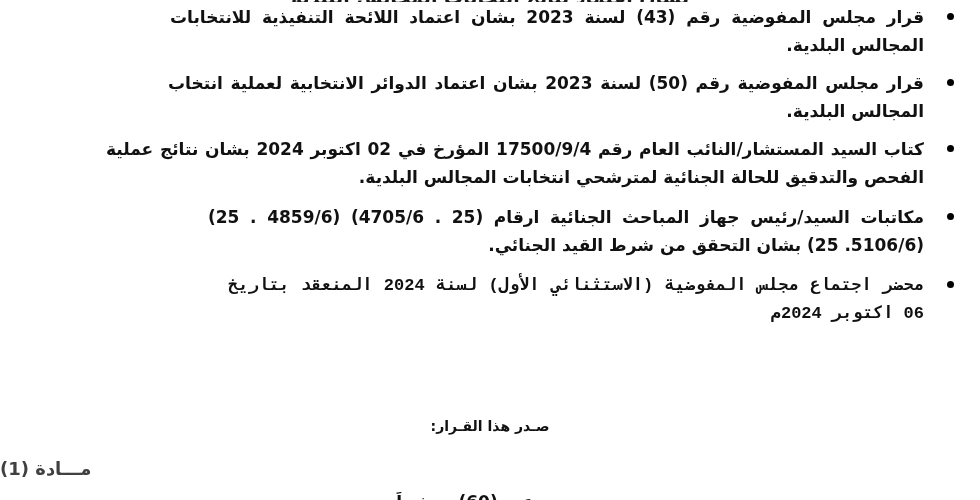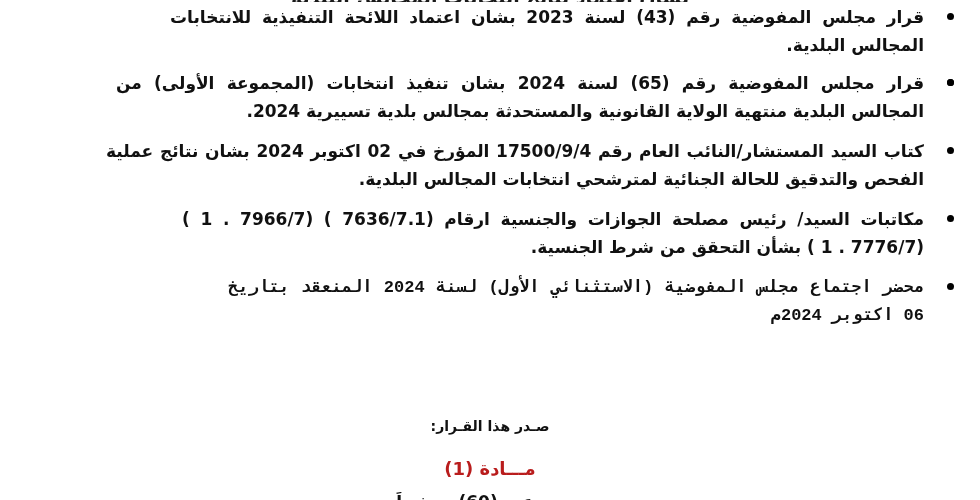--- a/index.html
+++ b/index.html
@@ -91,25 +91,25 @@
     font-size: 14px;
     font-weight: bold;
     letter-spacing: 1px;
     color: #111111;
   }
   .article {
     position: absolute;
     top: 458px;
     right: 0;
     left: 0;
-    text-align: center;
+    text-align: left;
     font-size: 18px;
     font-weight: bold;
     letter-spacing: 1px;
-    color: #b91c1c;
+    color: #404040;
   }
   .clipped-bottom {
     position: absolute;
     top: 492px;
     right: 0;
     left: 0;
     height: 8px;
     overflow: hidden;
     text-align: center;
     font-size: 17px;
@@ -126,37 +126,34 @@
 
   <div class="bullet-list">
 
     <div class="bullet-item tight i1">
       <span class="marker"></span>
       <span class="txt">قرار مجلس المفوضية رقم (43) لسنة 2023 بشان اعتماد اللائحة التنفيذية للانتخابات المجالس البلدية.</span>
     </div>
 
     <div class="bullet-item tight i2">
       <span class="marker"></span>
+      <span class="txt">قرار مجلس المفوضية رقم (50) لسنة 2023 بشان اعتماد الدوائر الانتخابية لعملية انتخاب المجالس البلدية.</span>
     </div>
 
-    <div class="bullet-item i3">
-      <span class="marker"></span>
-      <span class="txt">قرار مجلس المفوضية رقم (65) لسنة 2024 بشان تنفيذ انتخابات (المجموعة الأولى) من المجالس البلدية منتهية الولاية القانونية والمستحدثة بمجالس بلدية تسييرية 2024.</span>
-    </div>
 
     <div class="bullet-item i4">
       <span class="marker"></span>
       <span class="txt">كتاب السيد المستشار/النائب العام رقم 17500/9/4 المؤرخ في 02 اكتوبر 2024 بشان نتائج عملية الفحص والتدقيق للحالة الجنائية لمترشحي انتخابات المجالس البلدية.</span>
     </div>
 
+    <div class="bullet-item i5">
+      <span class="marker"></span>
+      <span class="txt">مكاتبات السيد/رئيس جهاز المباحث الجنائية ارقام (25 . 4705/6) (4859/6 . 25) (5106/6. 25) بشان التحقق من شرط القيد الجنائي.</span>
+    </div>
 
-    <div class="bullet-item i6">
-      <span class="marker"></span>
-      <span class="txt">مكاتبات السيد/ رئيس مصلحة الجوازات والجنسية ارقام (7636/7.1 ) (7966/7 . 1 ) (7776/7 . 1 ) بشأن التحقق من شرط الجنسية.</span>
-    </div>
 
     <div class="bullet-item i7">
       <span class="marker"></span>
       <span class="txt">محضر اجتماع مجلس المفوضية (الاستثنائي الأول) لسنة 2024 المنعقد بتاريخ 06 اكتوبر 2024م</span>
     </div>
 
   </div>
 
   <div class="closing">صـدر هذا القـرار:</div>
   <div class="article">مـــادة (1)</div>

